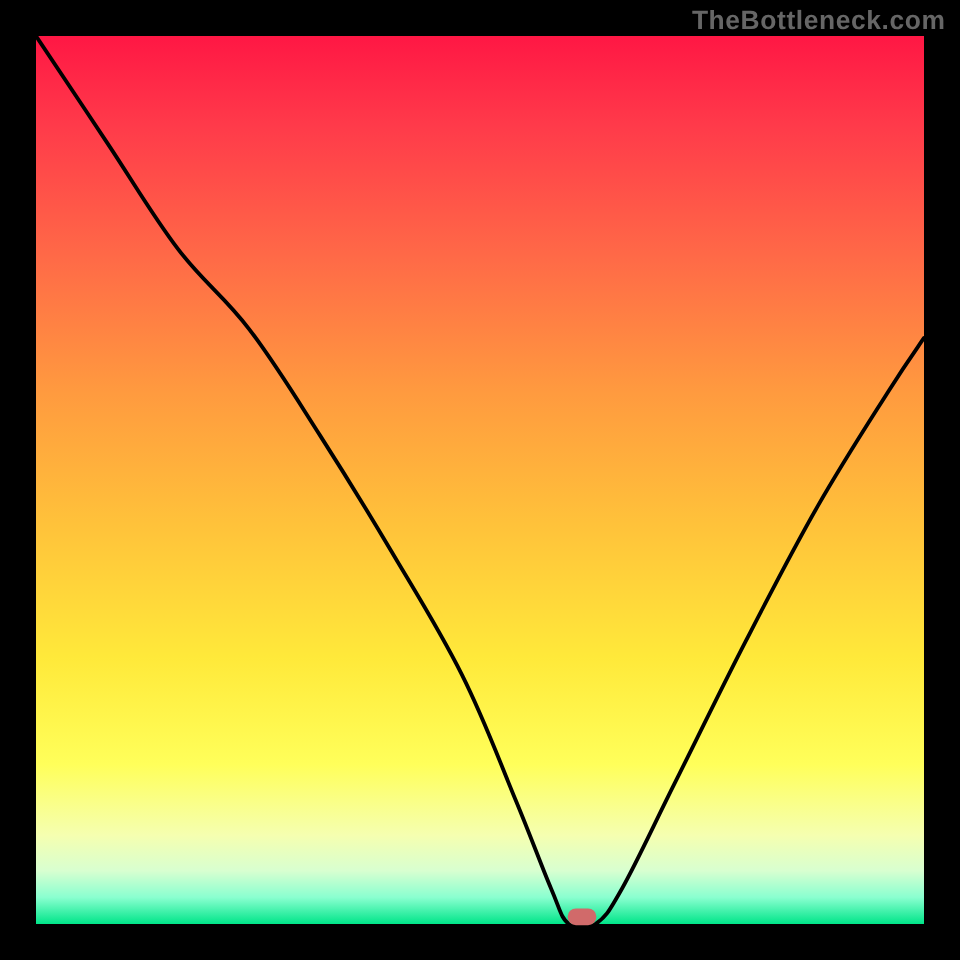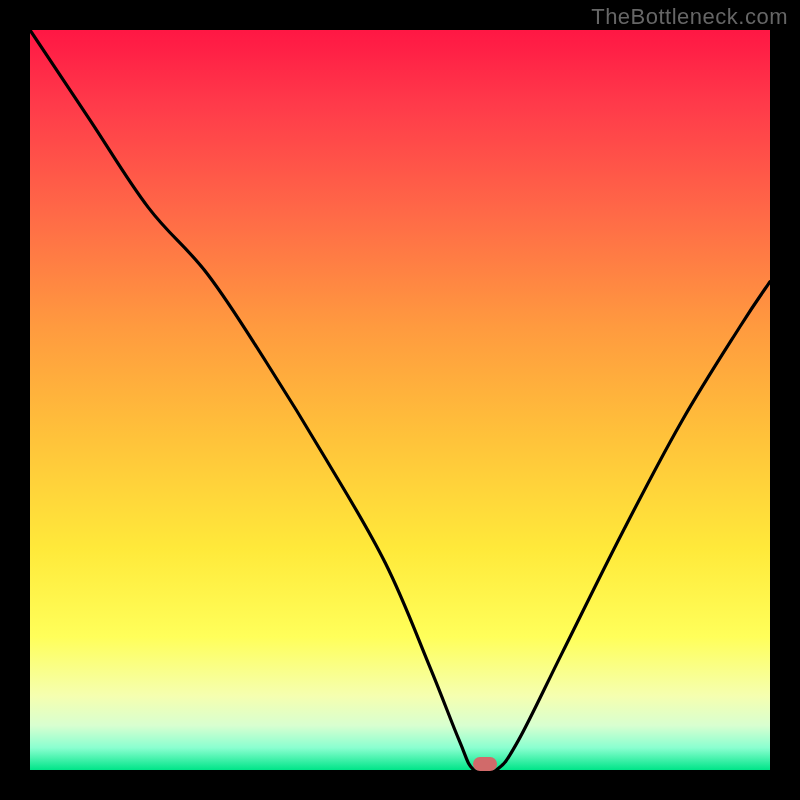--- a/index.html
+++ b/index.html
@@ -1,17 +1,17 @@
 <!DOCTYPE html>
 <html><head>
 <meta charset="utf-8">
 <style>
   * { margin: 0; padding: 0; box-sizing: border-box; }
   body { width: 800px; height: 800px; background: #000; position: relative; overflow: hidden; font-family: Arial, sans-serif; }
-  .watermark { position: absolute; top: 4px; right: 12px; color: #666; font-size: 22px; font-weight: 400; z-index: 10; letter-spacing: 0.5px; }
+  .watermark { position: absolute; top: 4px; right: 12px; color: #666; font-size: 22px; font-weight: 700; z-index: 10; letter-spacing: 0.5px; }
   .frame { position: absolute; top: 30px; left: 30px; width: 740px; height: 740px; background: #000; }
   .gradient-area { position: absolute; top: 0; left: 0; width: 100%; height: 100%; }
   svg.curve { position: absolute; top: 0; left: 0; width: 100%; height: 100%; pointer-events: none; }
   .marker { position: absolute; width: 24px; height: 14px; background: #d16a6a; border-radius: 7px; transform: translate(-50%, -50%); }
 </style>
 </head>
 <body>
 
 <div class="watermark">TheBottleneck.com</div>
 

